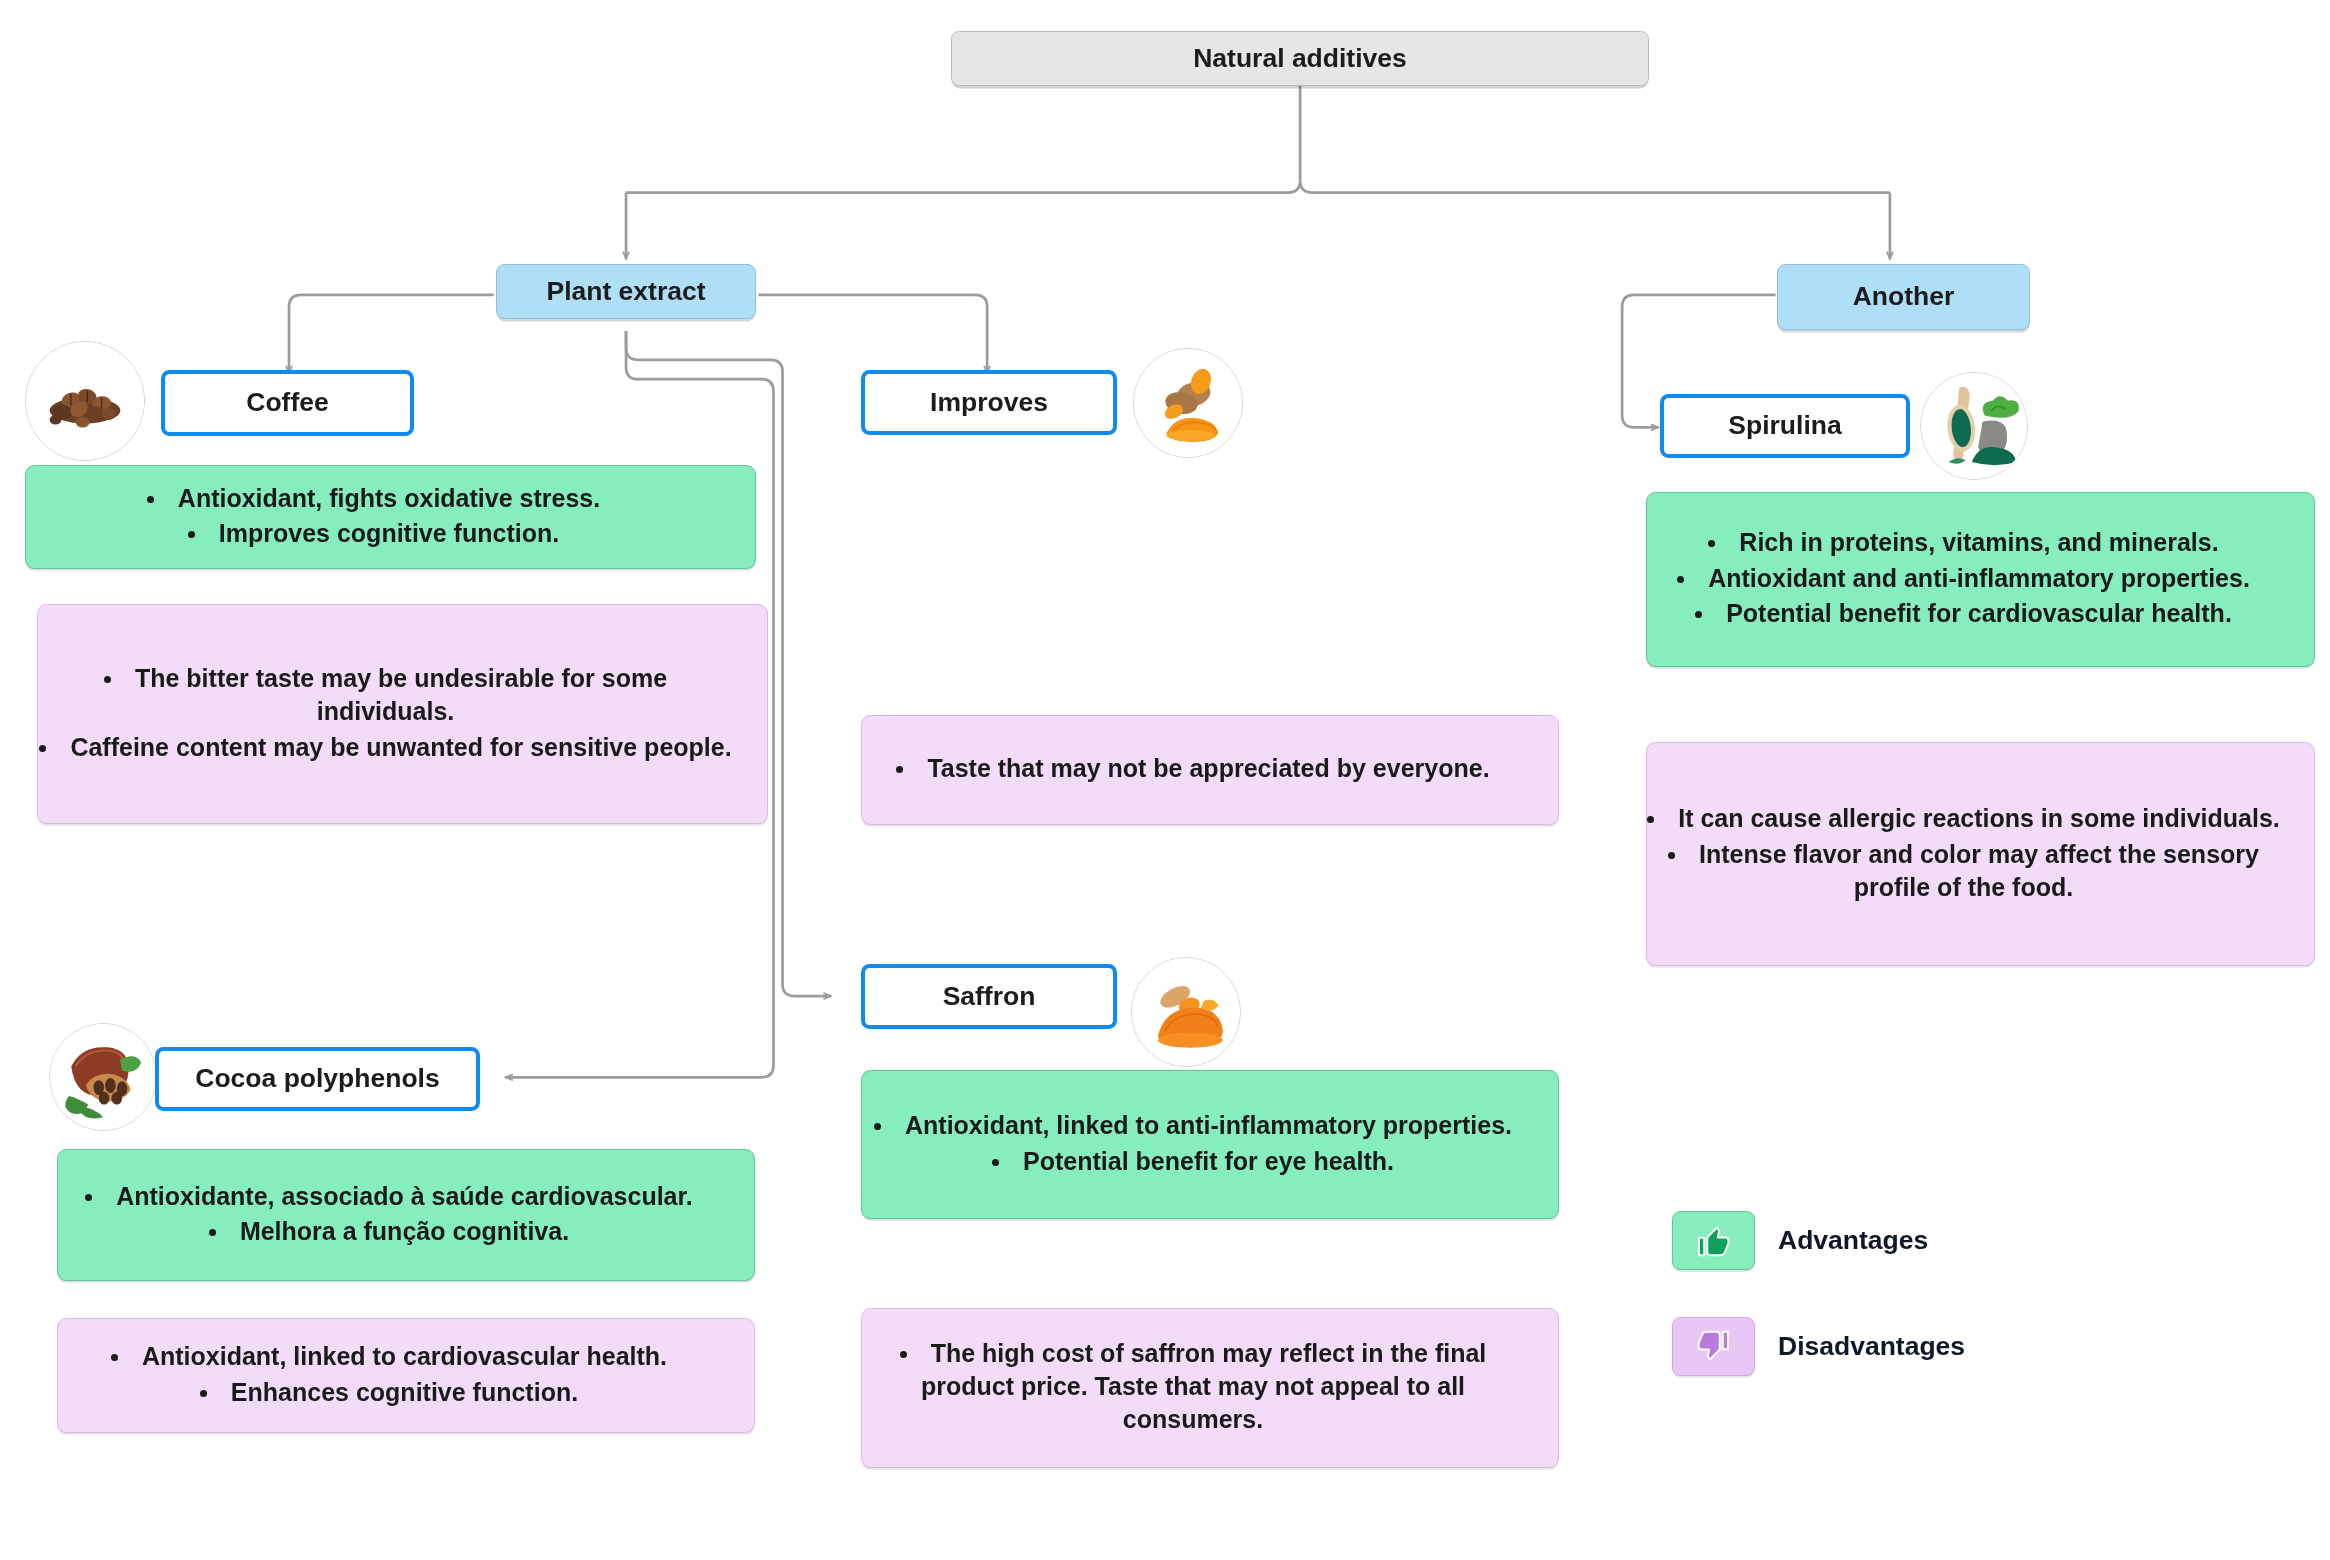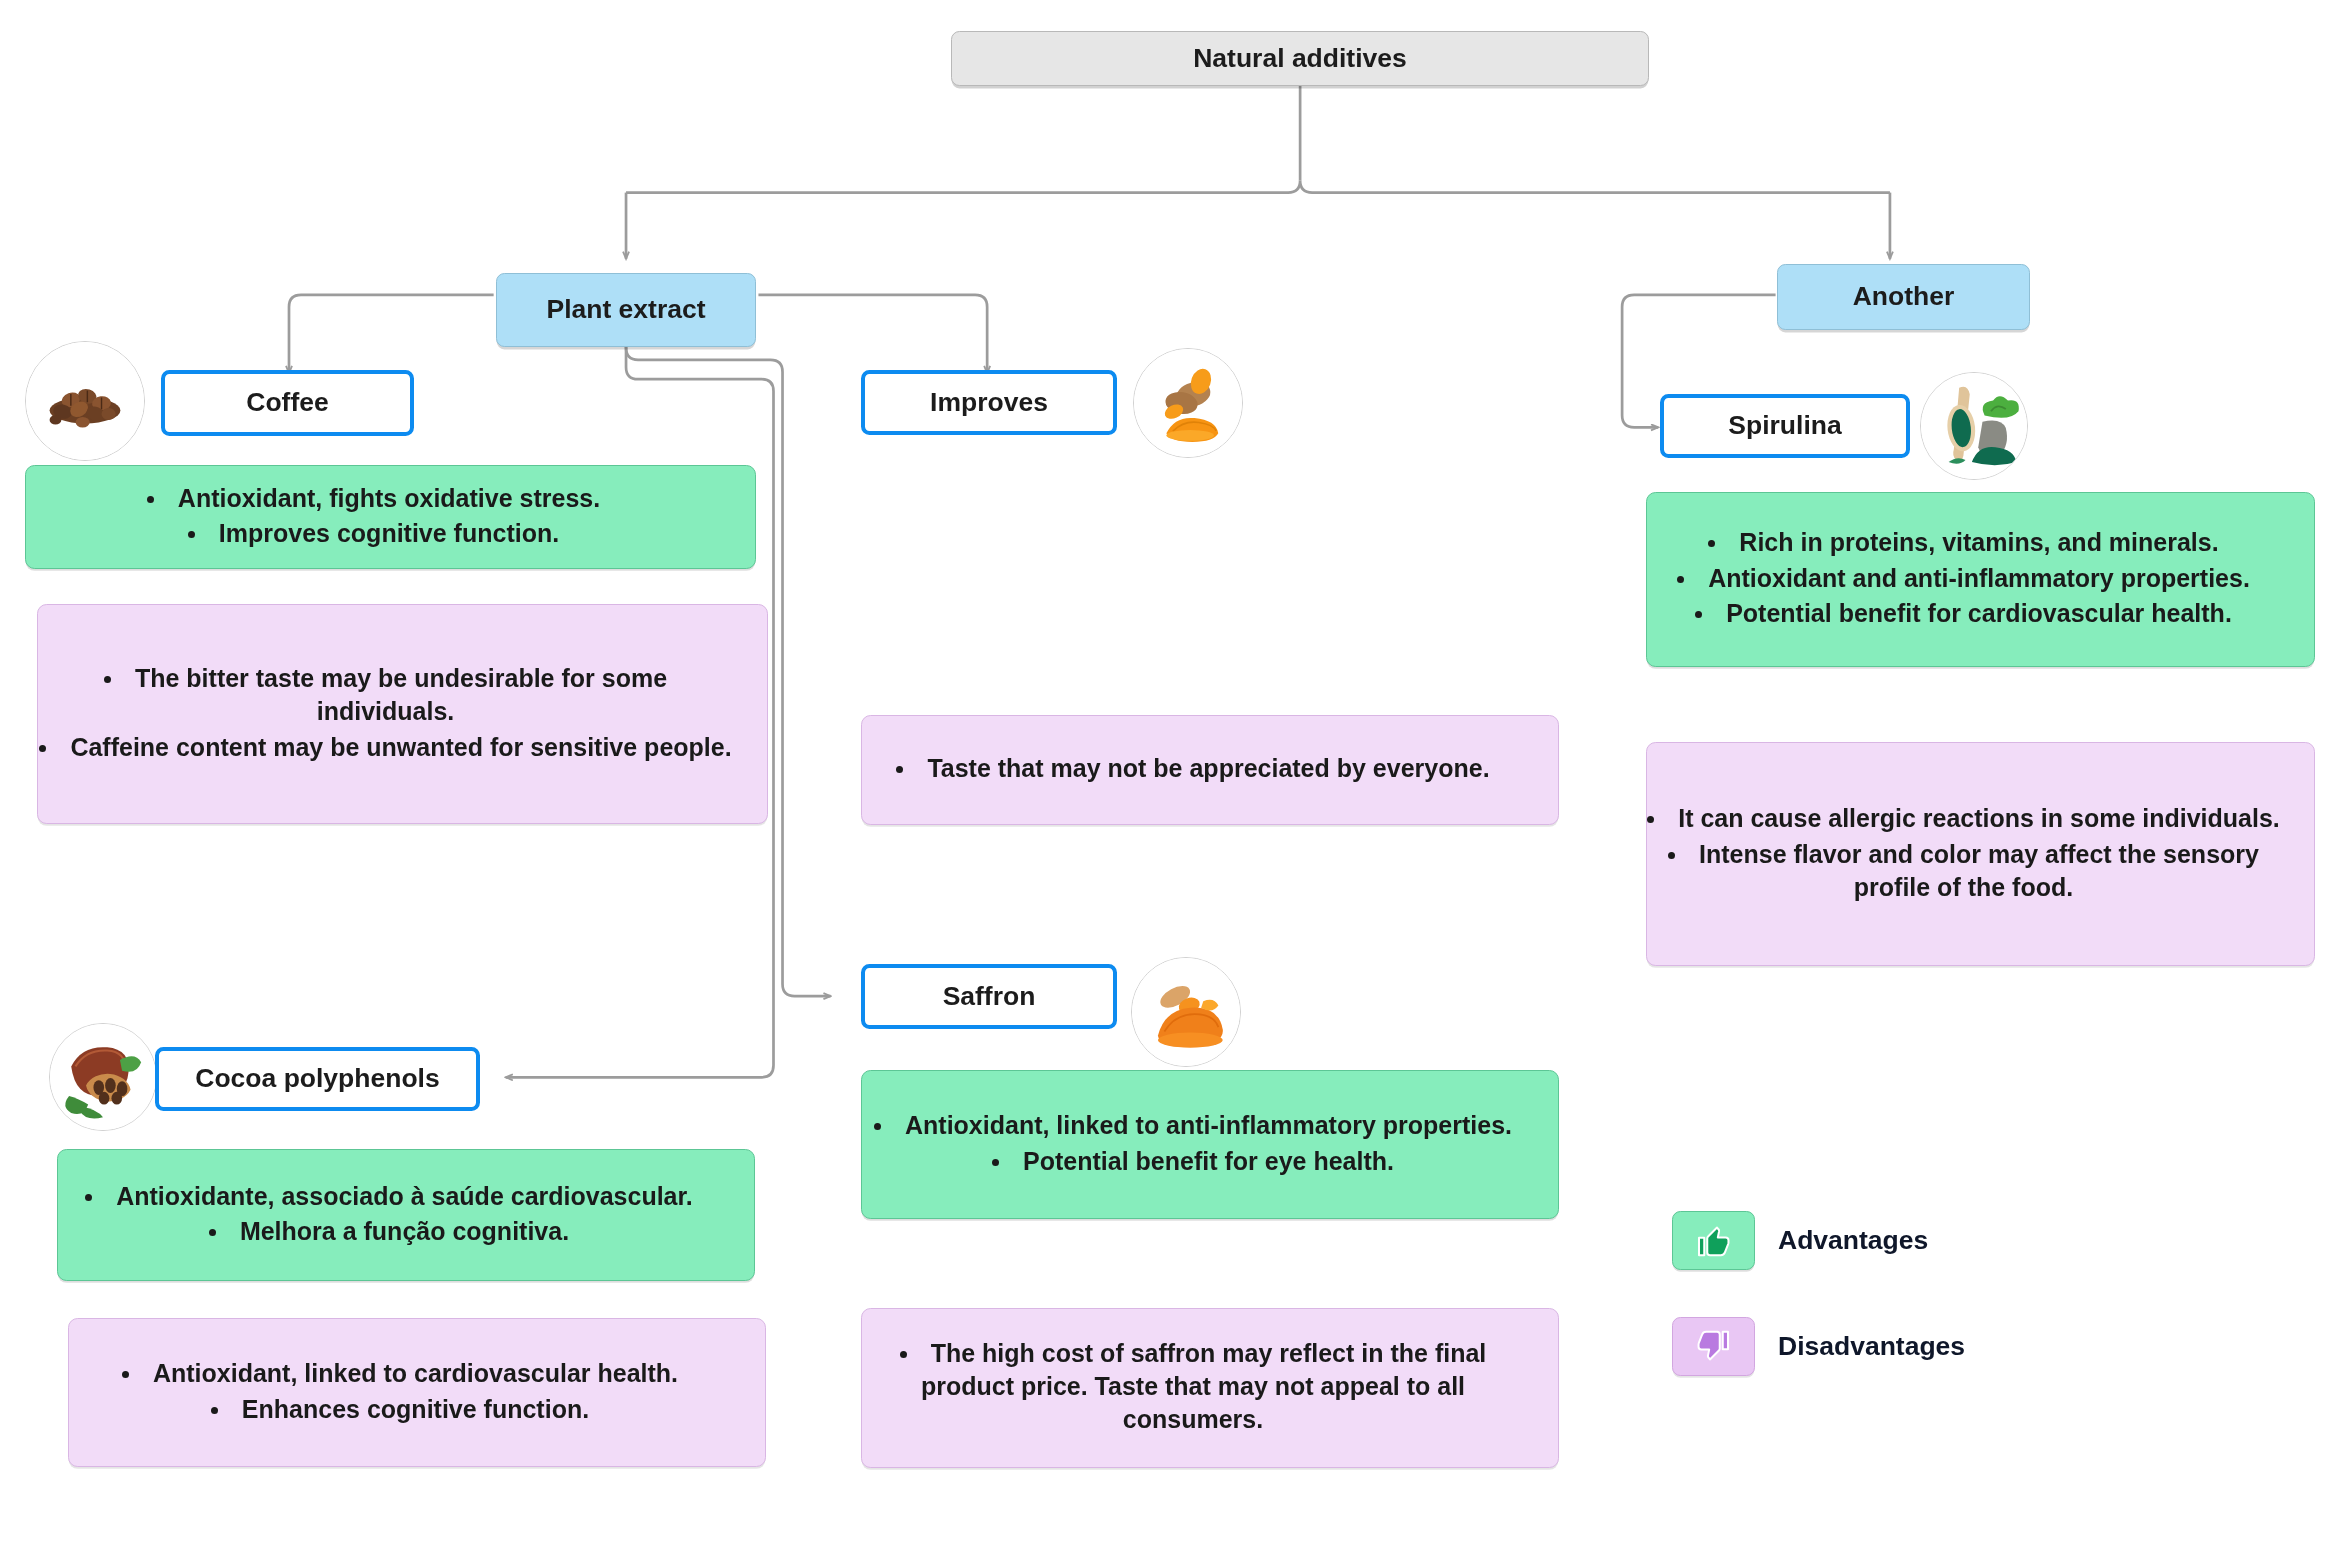--- a/index.html
+++ b/index.html
@@ -156,21 +156,21 @@
       <path d="M1040,550 L1040,610 Q1040,630 1060,630 L1265,630 Q1285,630 1285,650 L1285,1770 Q1285,1790 1265,1790 L840,1790" marker-end="url(#arw)"></path>
 
       <path d="M2950,490 L2715,490 Q2695,490 2695,510 L2695,690 Q2695,710 2715,710 L2755,710" marker-end="url(#arw)"></path>
     </g>
   </svg>
 
   <div class="node root-node" style="left:951px;top:31px;width:698px;height:55px;text-align:right;">
     <span>Natural additives</span>
   </div>
 
-  <div class="node cat-node" style="left:496px;top:273px;width:260px;height:74px;justify-content:center;">
+  <div class="node cat-node" style="left:496px;top:264px;width:260px;height:55px;justify-content:center;">
     <span>Plant extract</span>
   </div>
 
   <div class="node cat-node" style="left:1777px;top:264px;width:253px;height:66px;">
     <span>Another</span>
   </div>
 
   <div class="badge" style="left:25px;top:341px;width:120px;height:120px;">
     <svg viewBox="0 0 100 100">
       <rect width="100" height="100" fill="#ffffff"></rect>
@@ -231,21 +231,21 @@
     <span>Cocoa polyphenols</span>
   </div>
 
   <div class="adv-box" style="left:57px;top:1149px;width:698px;height:132px;">
     <ul>
       <li>Antioxidante, associado à saúde cardiovascular.</li>
       <li>Melhora a função cognitiva.</li>
     </ul>
   </div>
 
-  <div class="dis-box" style="left:68px;top:1318px;width:698px;height:149px;">
+  <div class="dis-box" style="left:57px;top:1318px;width:698px;height:115px;">
     <ul>
       <li>Antioxidant, linked to cardiovascular health.</li>
       <li>Enhances cognitive function.</li>
     </ul>
   </div>
 
   <div class="node leaf-node" style="left:861px;top:370px;width:256px;height:65px;">
     <span>Improves</span>
   </div>
 

